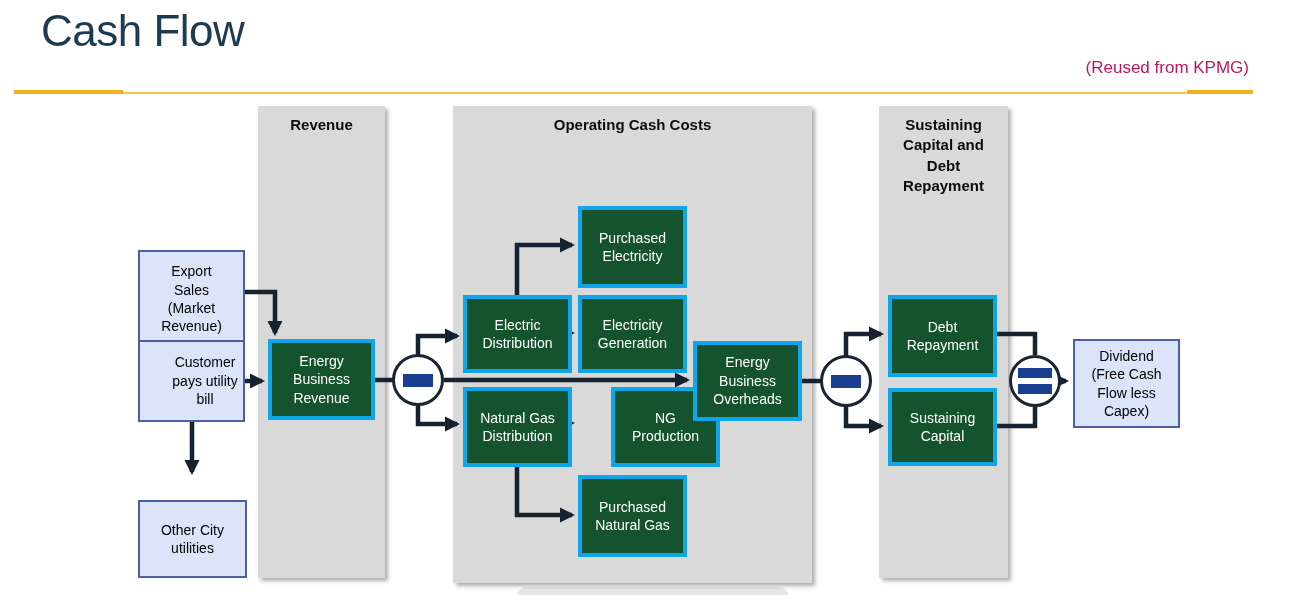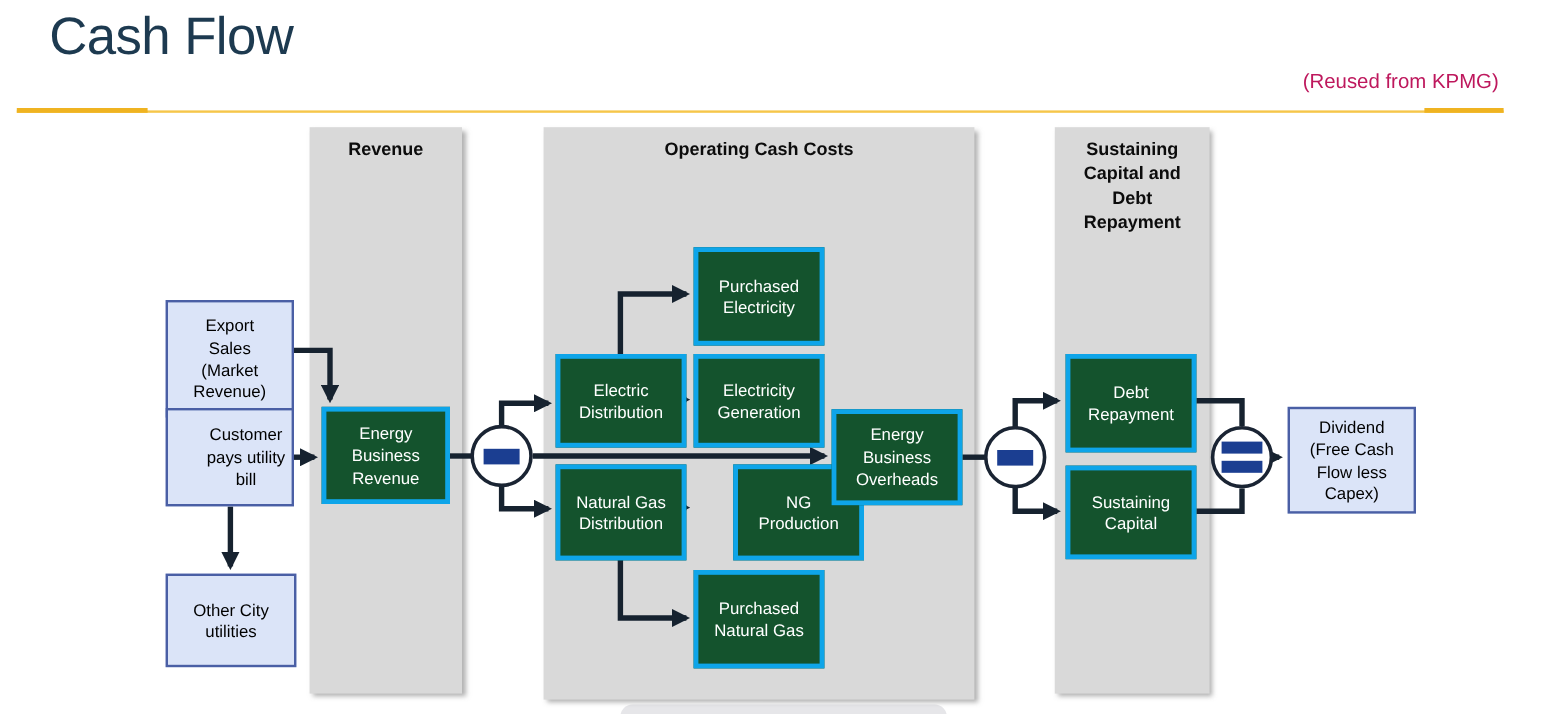--- a/index.html
+++ b/index.html
@@ -33,21 +33,21 @@
   
   .node{
     position:absolute;z-index:4;display:flex;align-items:center;justify-content:center;
     text-align:center;font-size:14px;line-height:1.32;white-space:pre-line;
     box-sizing:border-box;
   }
   .node.blue{background:#14532d;color:#ffffff;border:4px solid #0ea5e9;}
   .node.light{background:#dbe4f8;color:#000000;border:2px solid #4a5fa5;}
   .n-export{left:138px;top:250px;width:107px;height:98px;}
   .n-customer{left:138px;top:340px;width:107px;height:82px;padding-left:27px;}
-  .n-othercity{left:138px;top:478px;width:109px;height:78px;}
+  .n-othercity{left:138px;top:500px;width:109px;height:78px;}
   .n-ebr{left:268px;top:339px;width:107px;height:81px;}
   .n-purchelec{left:578px;top:206px;width:109px;height:82px;}
   .n-elecdist{left:463px;top:295px;width:109px;height:78px;}
   .n-elecgen{left:578px;top:295px;width:109px;height:78px;}
   .n-ngdist{left:463px;top:387px;width:109px;height:80px;}
   .n-ngprod{left:578px;top:387px;width:109px;height:80px;margin-left:33px;}
   .n-purchng{left:578px;top:475px;width:109px;height:82px;}
   .n-ebo{left:693px;top:341px;width:109px;height:80px;}
   .n-debt{left:888px;top:295px;width:109px;height:82px;}
   .n-sustcap{left:888px;top:388px;width:109px;height:78px;}

